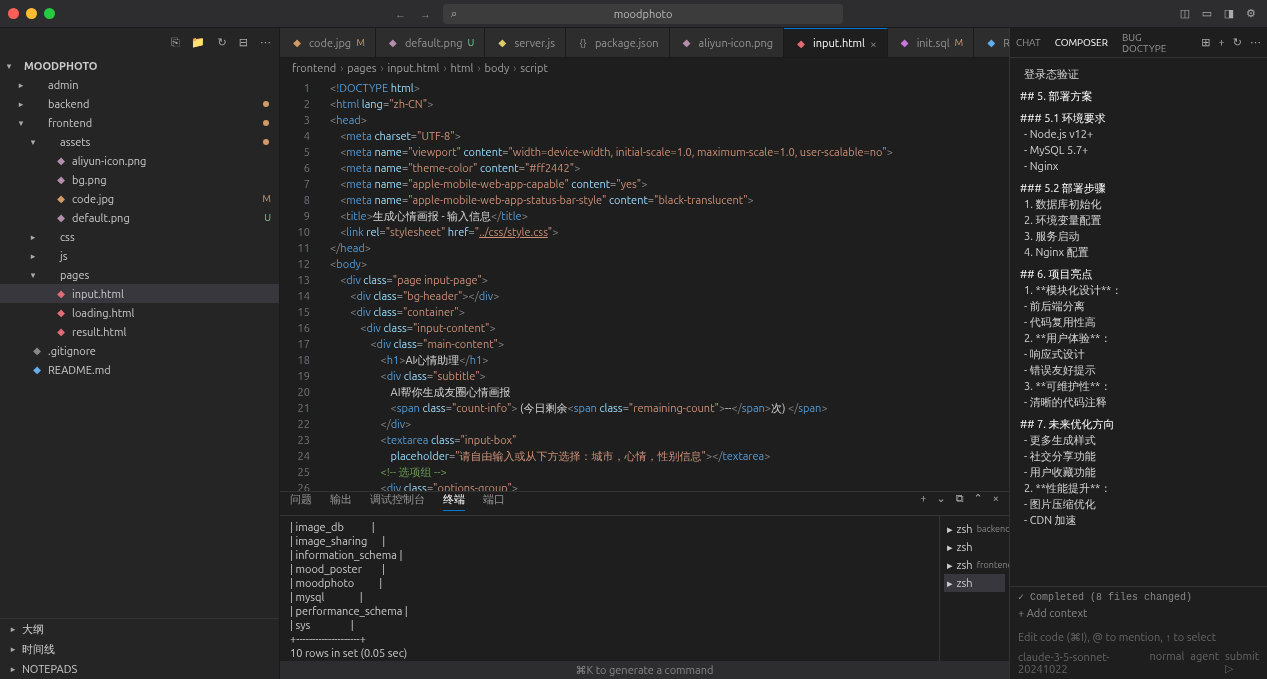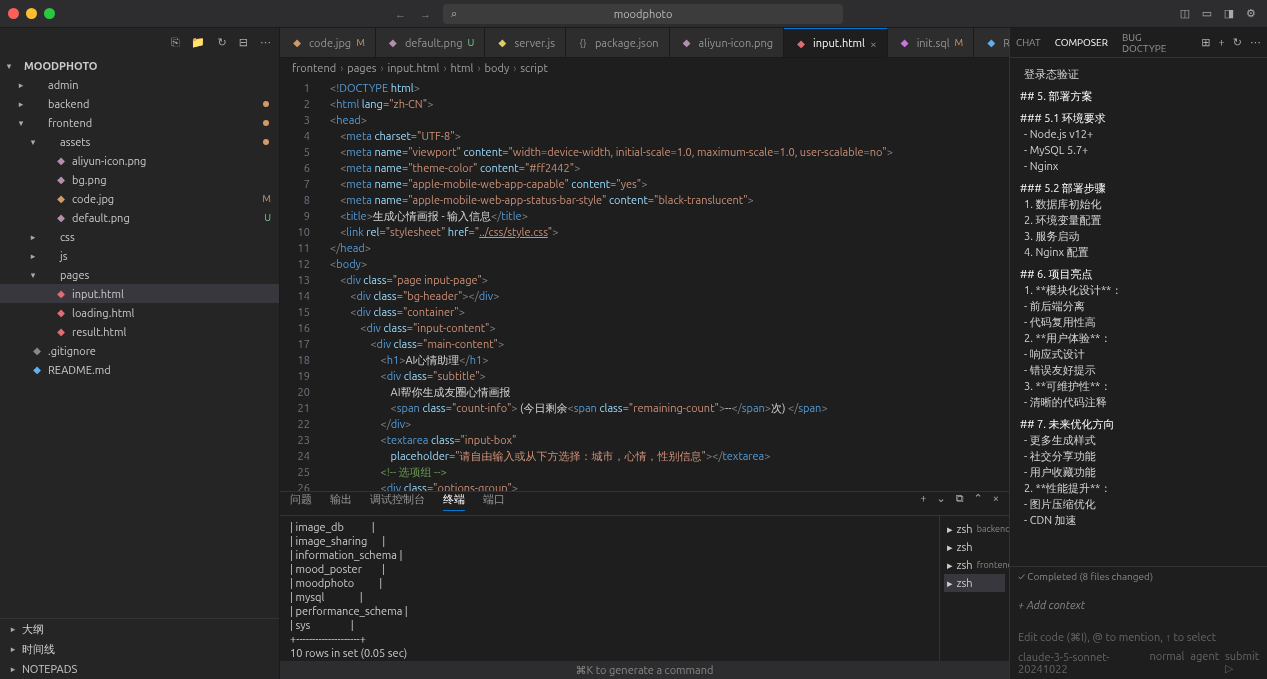--- a/index.html
+++ b/index.html
@@ -69,22 +69,22 @@
 
 .rightpanel { width: 258px; background: #1e1e1e; border-left: 1px solid #333; display: flex; flex-direction: column; }
 .rp-tabs { height: 30px; display: flex; align-items: center; padding: 0 6px; gap: 14px; border-bottom: 1px solid #333; }
 .rp-tabs .rt { color: #969696; font-size: 10px; cursor: pointer; }
 .rp-tabs .rt.active { color: #fff; }
 .rp-tabs .rt-right { margin-left: auto; display: flex; gap: 8px; color: #aaa; }
 .rp-body { flex: 1; overflow: auto; padding: 8px 10px; font-size: 11px; line-height: 16px; color: #d4d4d4; font-family: Menlo, Consolas, monospace; }
 .rp-body .h2 { color: #fff; margin-top: 6px; }
 .rp-body .li { padding-left: 4px; }
 .rp-foot { border-top: 1px solid #333; padding: 4px 8px; color: #888; font-size: 10px; }
-.rp-foot .status { color: #888; margin-bottom: 17px; font-size: 10px; }
-.rp-foot .addctx { color: #888; margin-bottom: 20px; font-style: italic; }
+.rp-foot .status { color: #888; margin-bottom: 4px; font-size: 10px; font-family: Liberation Mono, monospace; }
+.rp-foot .addctx { color: #888; margin-bottom: 12px; }
 .rp-foot .hint { color: #666; margin-bottom: 6px; }
 .rp-foot .bottom { display: flex; align-items: center; gap: 9px; color: #666; font-size: 9px; }
 .rp-foot .bottom .right { margin-left: auto; display: flex; gap: 6px; }
 </style>
 </head>
 <body>
 
 <div class="titlebar">
   <div class="traffic">
     <span class="tr-r"></span>

